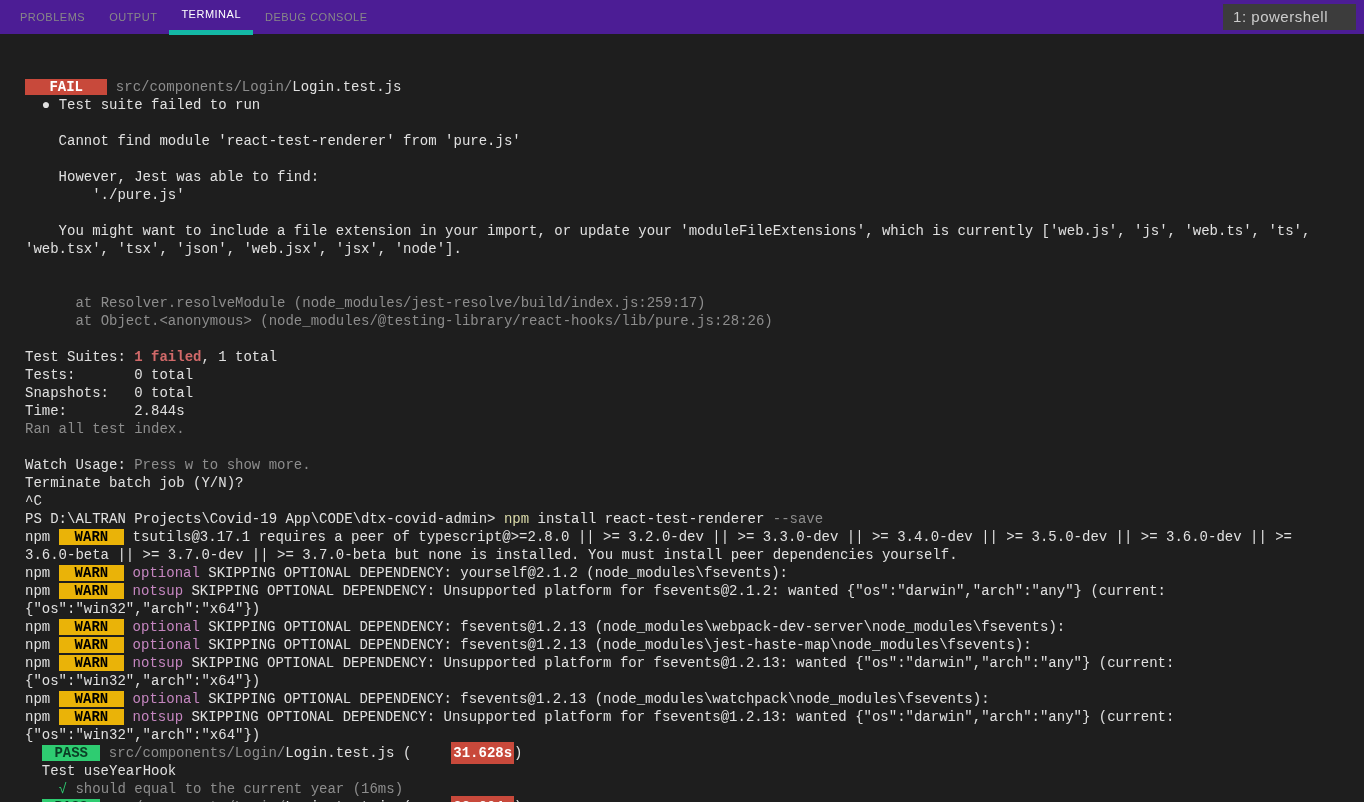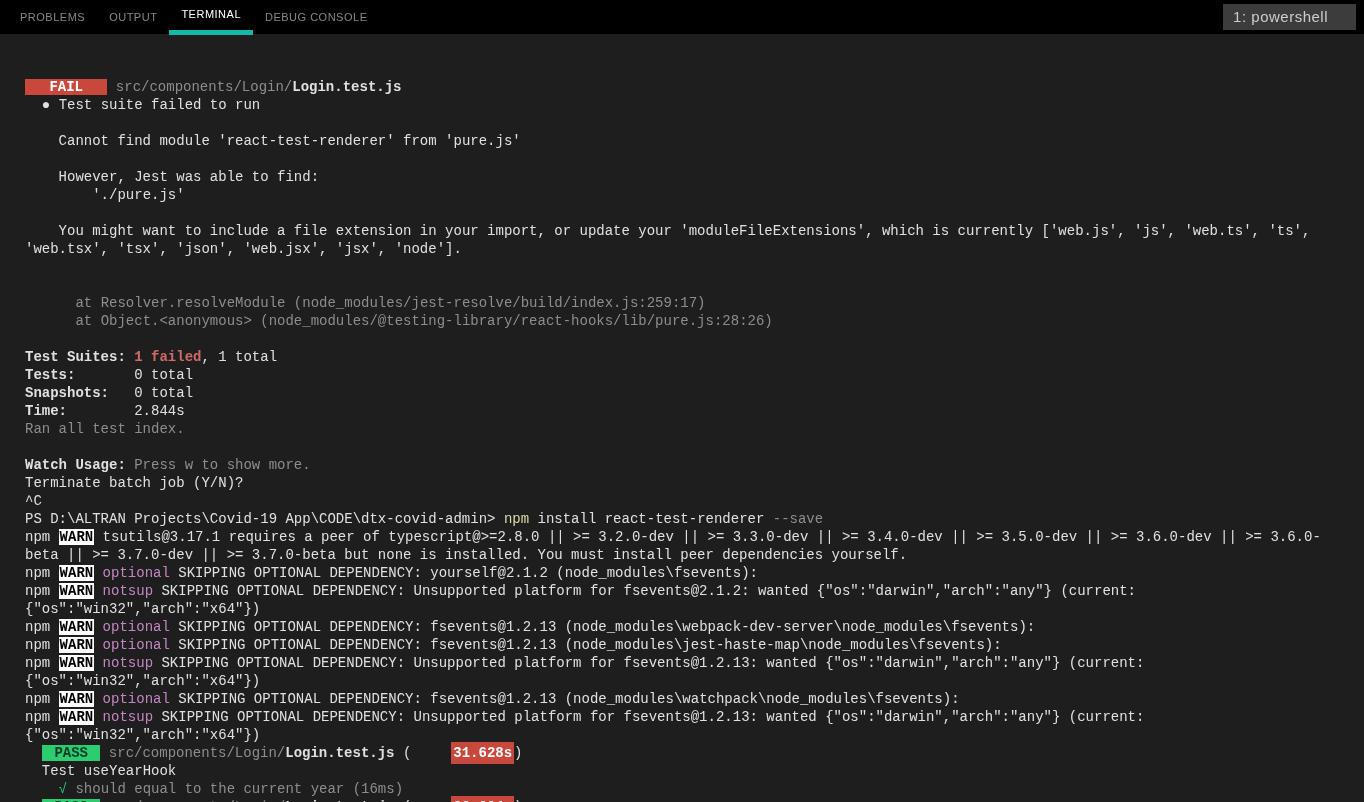--- a/index.html
+++ b/index.html
@@ -10,21 +10,21 @@
     font-size: 14px;
     line-height: 1.3;
     width: 1364px;
     height: 802px;
     overflow: hidden;
   }
   .tab-bar {
     display: flex;
     align-items: center;
     height: 35px;
-    background: #000000;
+    background: #4c1d95;
     border-bottom: 1px solid #1e1e1e;
     padding: 0 8px;
     font-family: 'Segoe UI', sans-serif;
     font-size: 11px;
     letter-spacing: 0.5px;
   }
   .tab {
     padding: 8px 12px;
     color: #888888;
     cursor: pointer;
@@ -59,34 +59,34 @@
     font-weight: bold;
   }
   .badge-pass {
     background: #2ecc71;
     color: #0b3d25;
     padding: 0 4px;
     font-weight: bold;
     margin-left: 17px;
   }
   .badge-warn {
-    background: #ffffff;
+    background: #eab308;
     color: #000000;
     font-weight: bold;
-    padding: 0 1px;
+    padding: 0 16px;
   }
   .badge-time {
     background: #c8493b;
     color: #ffffff;
     font-weight: bold;
     padding: 3px 2px;
     margin-left: 40px;
   }
   .dim { color: #8d8d8d; }
-  .bold { font-weight: bold; color: #e0e0e0; }
+  .bold { font-weight: normal; color: #e0e0e0; }
   .red { color: #d16969; font-weight: bold; }
   .magenta { color: #c586c0; }
   .yellow { color: #dcdcaa; }
   .green-check { color: #2ecc71; }
   .white { color: #e0e0e0; }
 </style>
 </head>
 <body>
 
 <div class="tab-bar">

